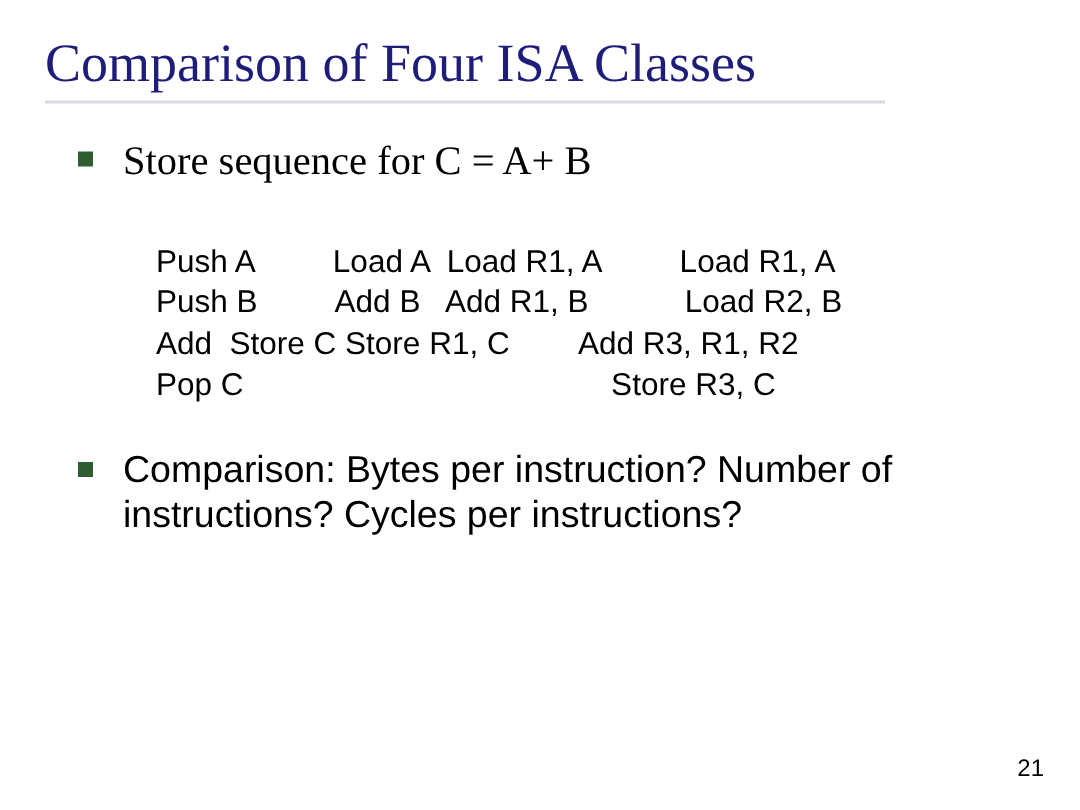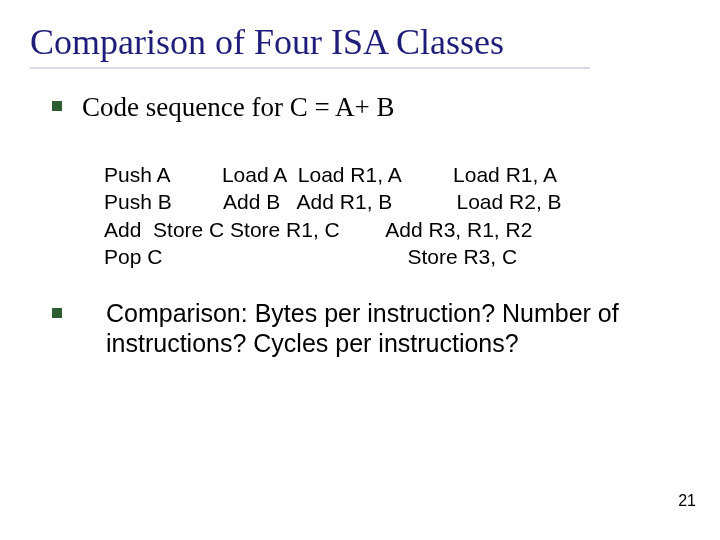--- a/index.html
+++ b/index.html
@@ -76,43 +76,42 @@
     line-height: 1.3;
     white-space: pre;
   }
   .second {
     margin-top: 28px;
   }
   .second .bullet-text {
     font-family: Arial, Helvetica, sans-serif;
     font-size: 25px;
     max-width: 580px;
-    margin-left: 24px;
   }
   .pagenum {
     position: absolute;
     right: 24px;
-    bottom: 30px;
+    bottom: 18px;
     font-family: Arial, Helvetica, sans-serif;
     font-size: 16px;
     color: #000;
   }
 </style>
 </head>
 <body>
 
 <div class="slide">
   <div class="title">Comparison of Four ISA Classes</div>
   <div class="rule"></div>
 
   <div class="body">
 
     <div class="bullet-row">
       <div class="sqbul"></div>
-      <div class="bullet-text">Code sequence for C = A+ B</div>
+      <div class="bullet-text">Store sequence for C = A+ B</div>
     </div>
 
     <div class="headers">
     </div>
 
     <div class="codeblock">
 <span>Push A         Load A  Load R1, A         Load R1, A</span>
 <span>Push B         Add B   Add R1, B           Load R2, B</span>
 <span>Add  Store C Store R1, C        Add R3, R1, R2</span>
 <span>Pop C                                          Store R3, C</span>

